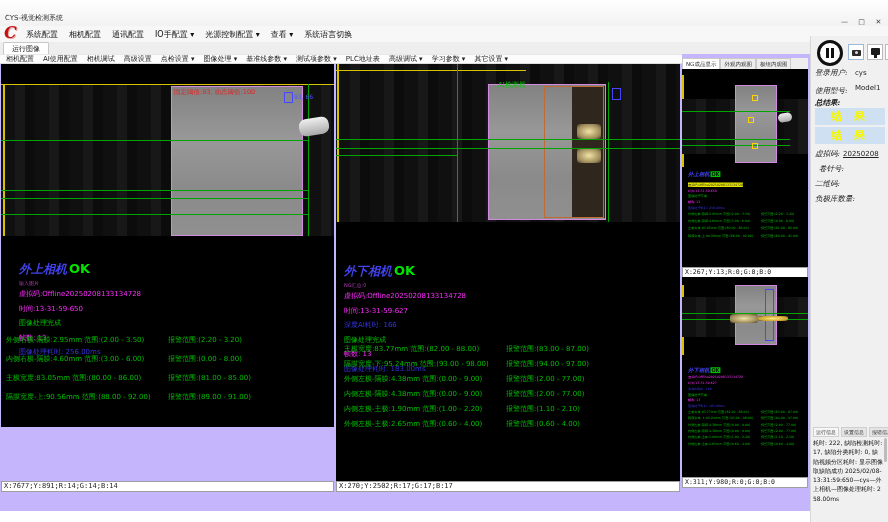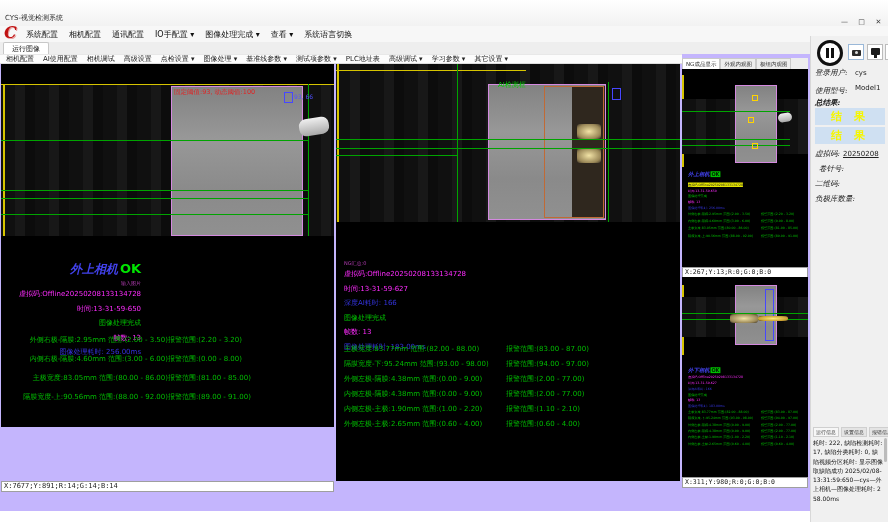--- a/index.html
+++ b/index.html
@@ -16,21 +16,21 @@
   .menuitems{position:absolute;left:26px;top:0;height:16px;display:flex;gap:11px;align-items:center;}
   .mitem{font-size:8px;color:#111;white-space:nowrap;cursor:default;}
   .tabstrip{position:absolute;left:0;top:42px;width:868px;height:12px;background:#eeeeee;}
   .tab{position:absolute;left:3px;top:0;height:12px;line-height:12px;padding:0 8px;font-size:7px;color:#222;
        background:#ffffff;border:1px solid #c8c8c8;border-bottom:none;border-radius:2px 2px 0 0;}
   .toolbar{position:absolute;left:0;top:54px;width:682px;height:10px;background:#fcfcfc;
            border-top:1px solid #e8e8e8;border-bottom:1px solid #ddd;display:flex;gap:9px;align-items:center;padding-left:6px;box-sizing:border-box;}
   .titem{font-size:7px;color:#222;white-space:nowrap;cursor:default;}
   
   .view{position:absolute;background:#000;overflow:hidden;}
-  .v-left{left:1px;top:64px;width:333px;height:363px;text-align:right;}
+  .v-left{left:1px;top:64px;width:333px;height:363px;}
   .v-mid{left:336px;top:64px;width:344px;height:417px;}
   .statusbar{position:absolute;height:11px;background:#fff;border:1px solid #9f9f9f;box-sizing:border-box;
              font-family:"DejaVu Sans Mono",monospace;font-size:7px;line-height:9px;color:#222;padding-left:2px;}
   .sb-left{left:1px;top:481px;width:333px;}
   .sb-mid{left:336px;top:481px;width:344px;}
   .stripes{position:absolute;background:repeating-linear-gradient(90deg,#101010 0 14px,#181818 14px 24px,#0c0c0c 24px 34px);}
   .grayimg{position:absolute;background:linear-gradient(180deg,#828282,#989898 35%,#8a8a8a 70%,#909090);
            border:1px solid #d489e0;box-sizing:border-box;}
   .yline{position:absolute;background:#d6c400;}
   .gline{position:absolute;background:#00a400;}
@@ -118,21 +118,21 @@
     </div>
   </div>
 
   <div class="menubar">
     <span class="logo">C</span>
     <div class="menuitems">
       <span class="mitem">系统配置</span>
       <span class="mitem">相机配置</span>
       <span class="mitem">通讯配置</span>
       <span class="mitem">IO手配置 ▾</span>
-      <span class="mitem">图像处理完成 ▾</span>
+      <span class="mitem">光源控制配置 ▾</span>
       <span class="mitem">查看 ▾</span>
       <span class="mitem">系统语言切换</span>
     </div>
   </div>
 
   <div class="tabstrip">
     <div class="tab">运行图像</div>
   </div>
 
   <div class="toolbar">
@@ -208,20 +208,23 @@
     <div class="orangerect" style="left:208px;top:22px;width:60px;height:132px;"></div>
     <span class="grntxt" style="left:162px;top:16px;">AI检测框</span>
     <div class="gline" style="left:0;top:75px;width:344px;height:1px;"></div>
     <div class="gline" style="left:0;top:84px;width:344px;height:1px;"></div>
     <div class="gline" style="left:0;top:91px;width:122px;height:1px;"></div>
     <div class="gline" style="left:121px;top:0;width:1px;height:158px;"></div>
     <div class="gline" style="left:272px;top:18px;width:1px;height:140px;"></div>
     <div class="bluebox" style="left:276px;top:24px;width:7px;height:10px;"></div>
 
     <div class="ptext" style="left:8px;top:196px;">
+      <div class="ptitle">
+        <span class="cam">外下相机</span><span class="ok">OK</span>
+      </div>
       <div class="psub">NG汇总:0</div>
       <div class="pline pmag">虚拟码:Offline20250208133134728</div>
       <div class="pline pmag">时间:13-31-59-627</div>
       <div class="pline pblu">深度AI耗时: 166</div>
       <div class="pline pgrn">图像处理完成</div>
       <div class="pline pmag">帧数: 13</div>
       <div class="pline pblu">图像处理耗时: 183.00ms</div>
     </div>
     <div class="presults" style="left:8px;top:280px;right:2px;">
       <div class="prow rowsp12">
@@ -243,20 +246,21 @@
       <div class="prow rowsp12">
           <span class="meas">内侧左极-主极:1.90mm 范围:(1.00 - 2.20)</span>
           <span class="alarm">报警范围:(1.10 - 2.10)</span>
         </div>
       <div class="prow rowsp12">
           <span class="meas">外侧左极-主极:2.65mm 范围:(0.60 - 4.00)</span>
           <span class="alarm">报警范围:(0.60 - 4.00)</span>
         </div>
     </div>
   </div>
+  <div class="statusbar sb-mid">X:270;Y:2502;R:17;G:17;B:17</div>
 
   <div class="rvtabs">
     <span class="rvtab active">NG成品显示</span>
     <span class="rvtab">外观内观图</span>
     <span class="rvtab">极组内观图</span>
   </div>
 
   <div class="rv rv1">
     <div class="yline" style="left:0;top:6px;width:2px;height:92px;"></div>
     <div class="stripes" style="left:0;top:30px;width:126px;height:55px;"></div>

